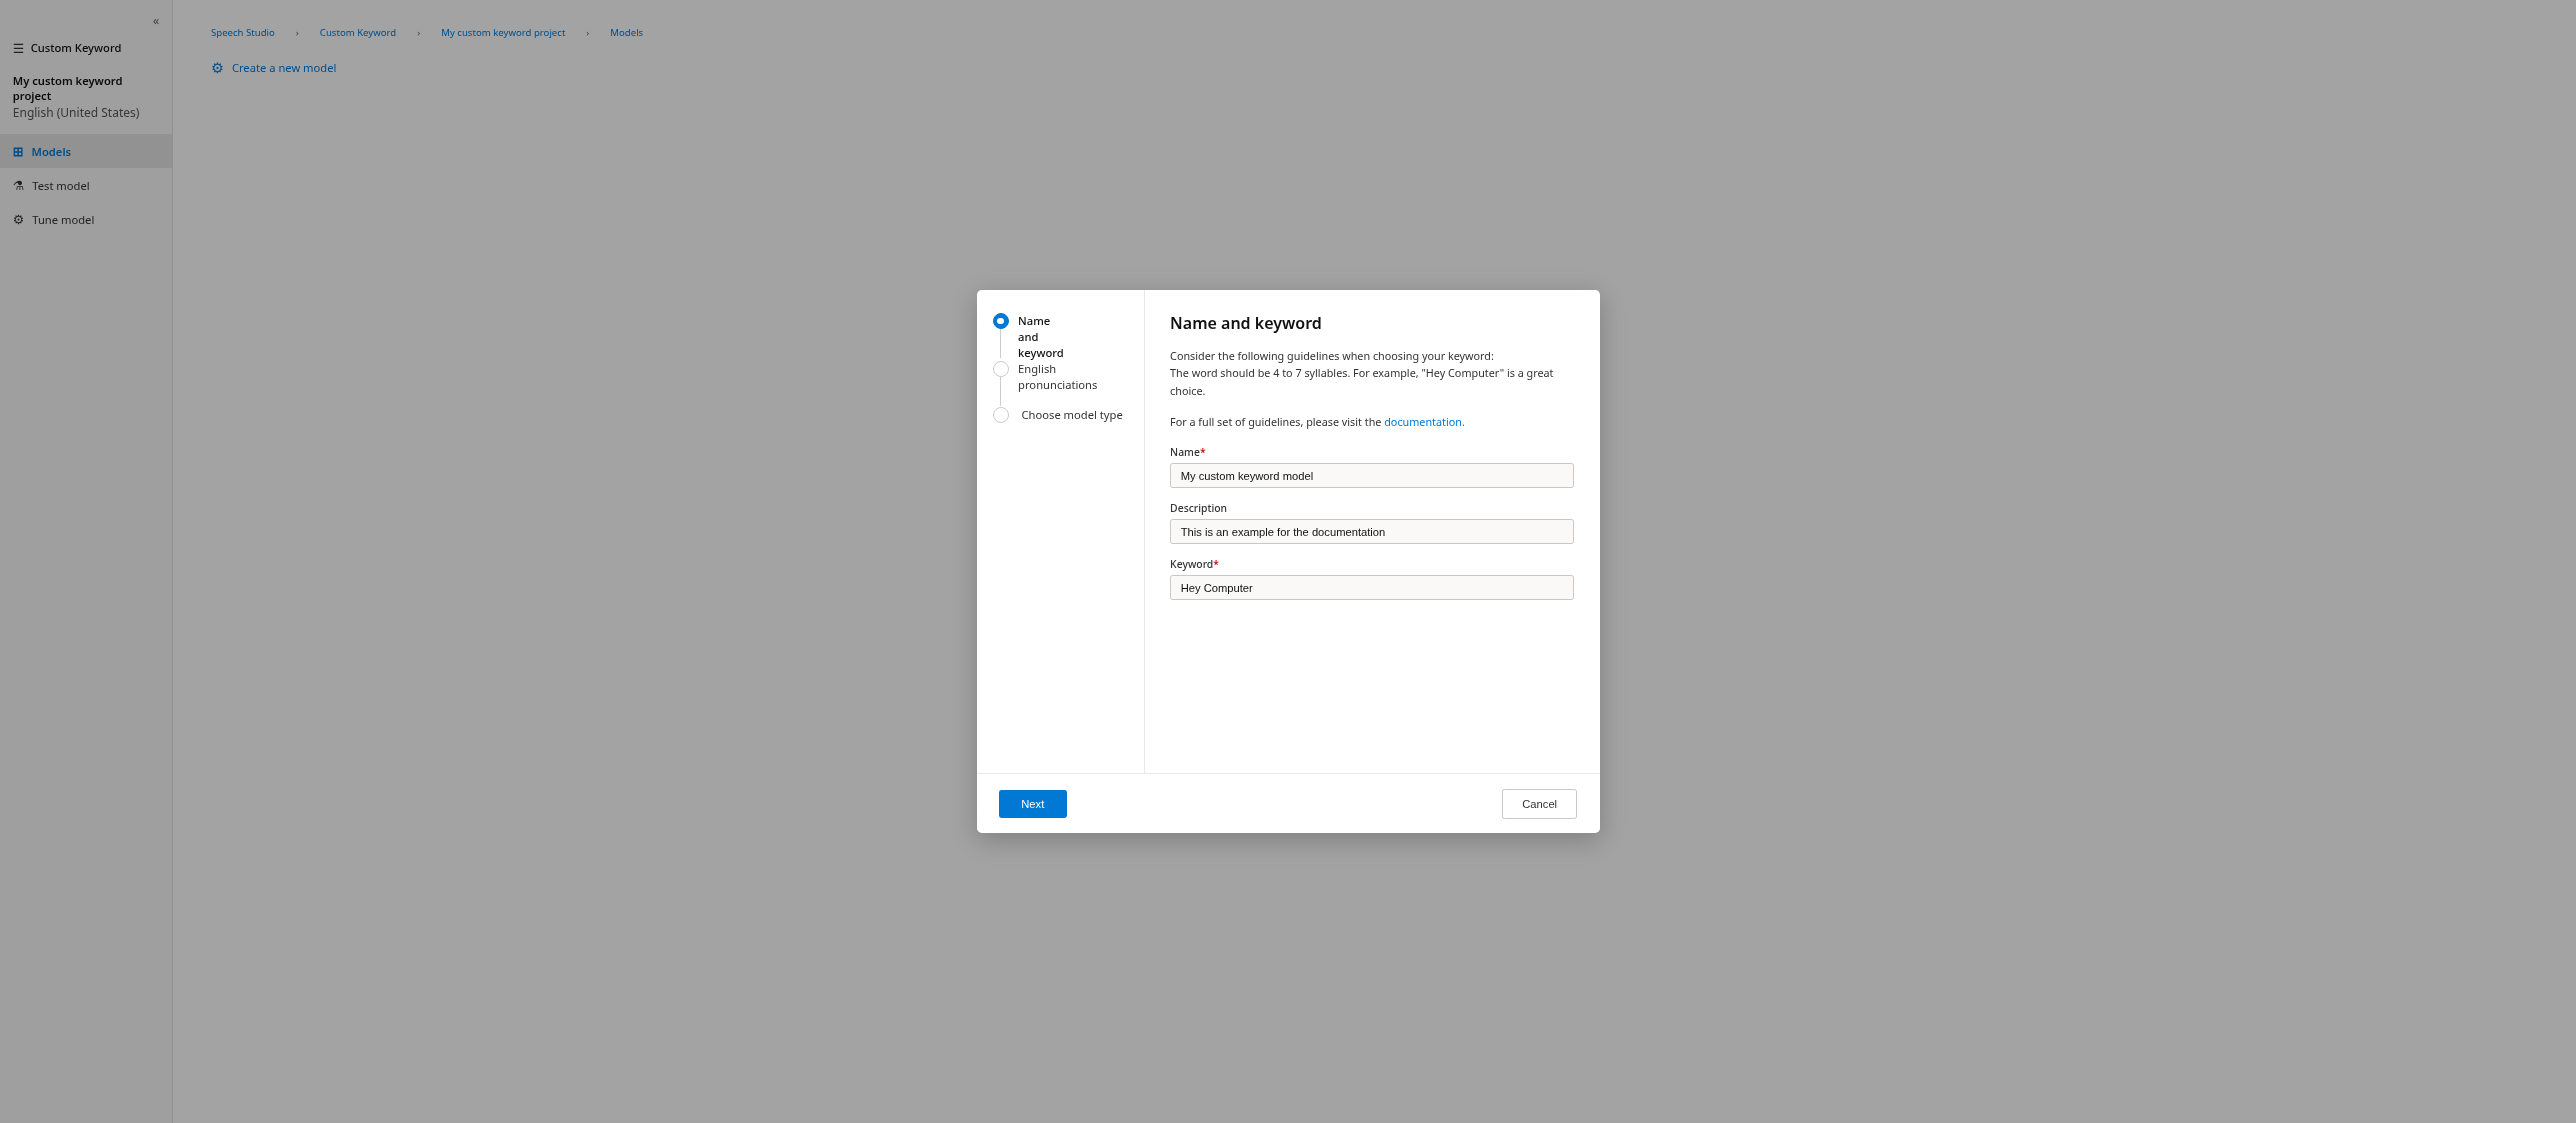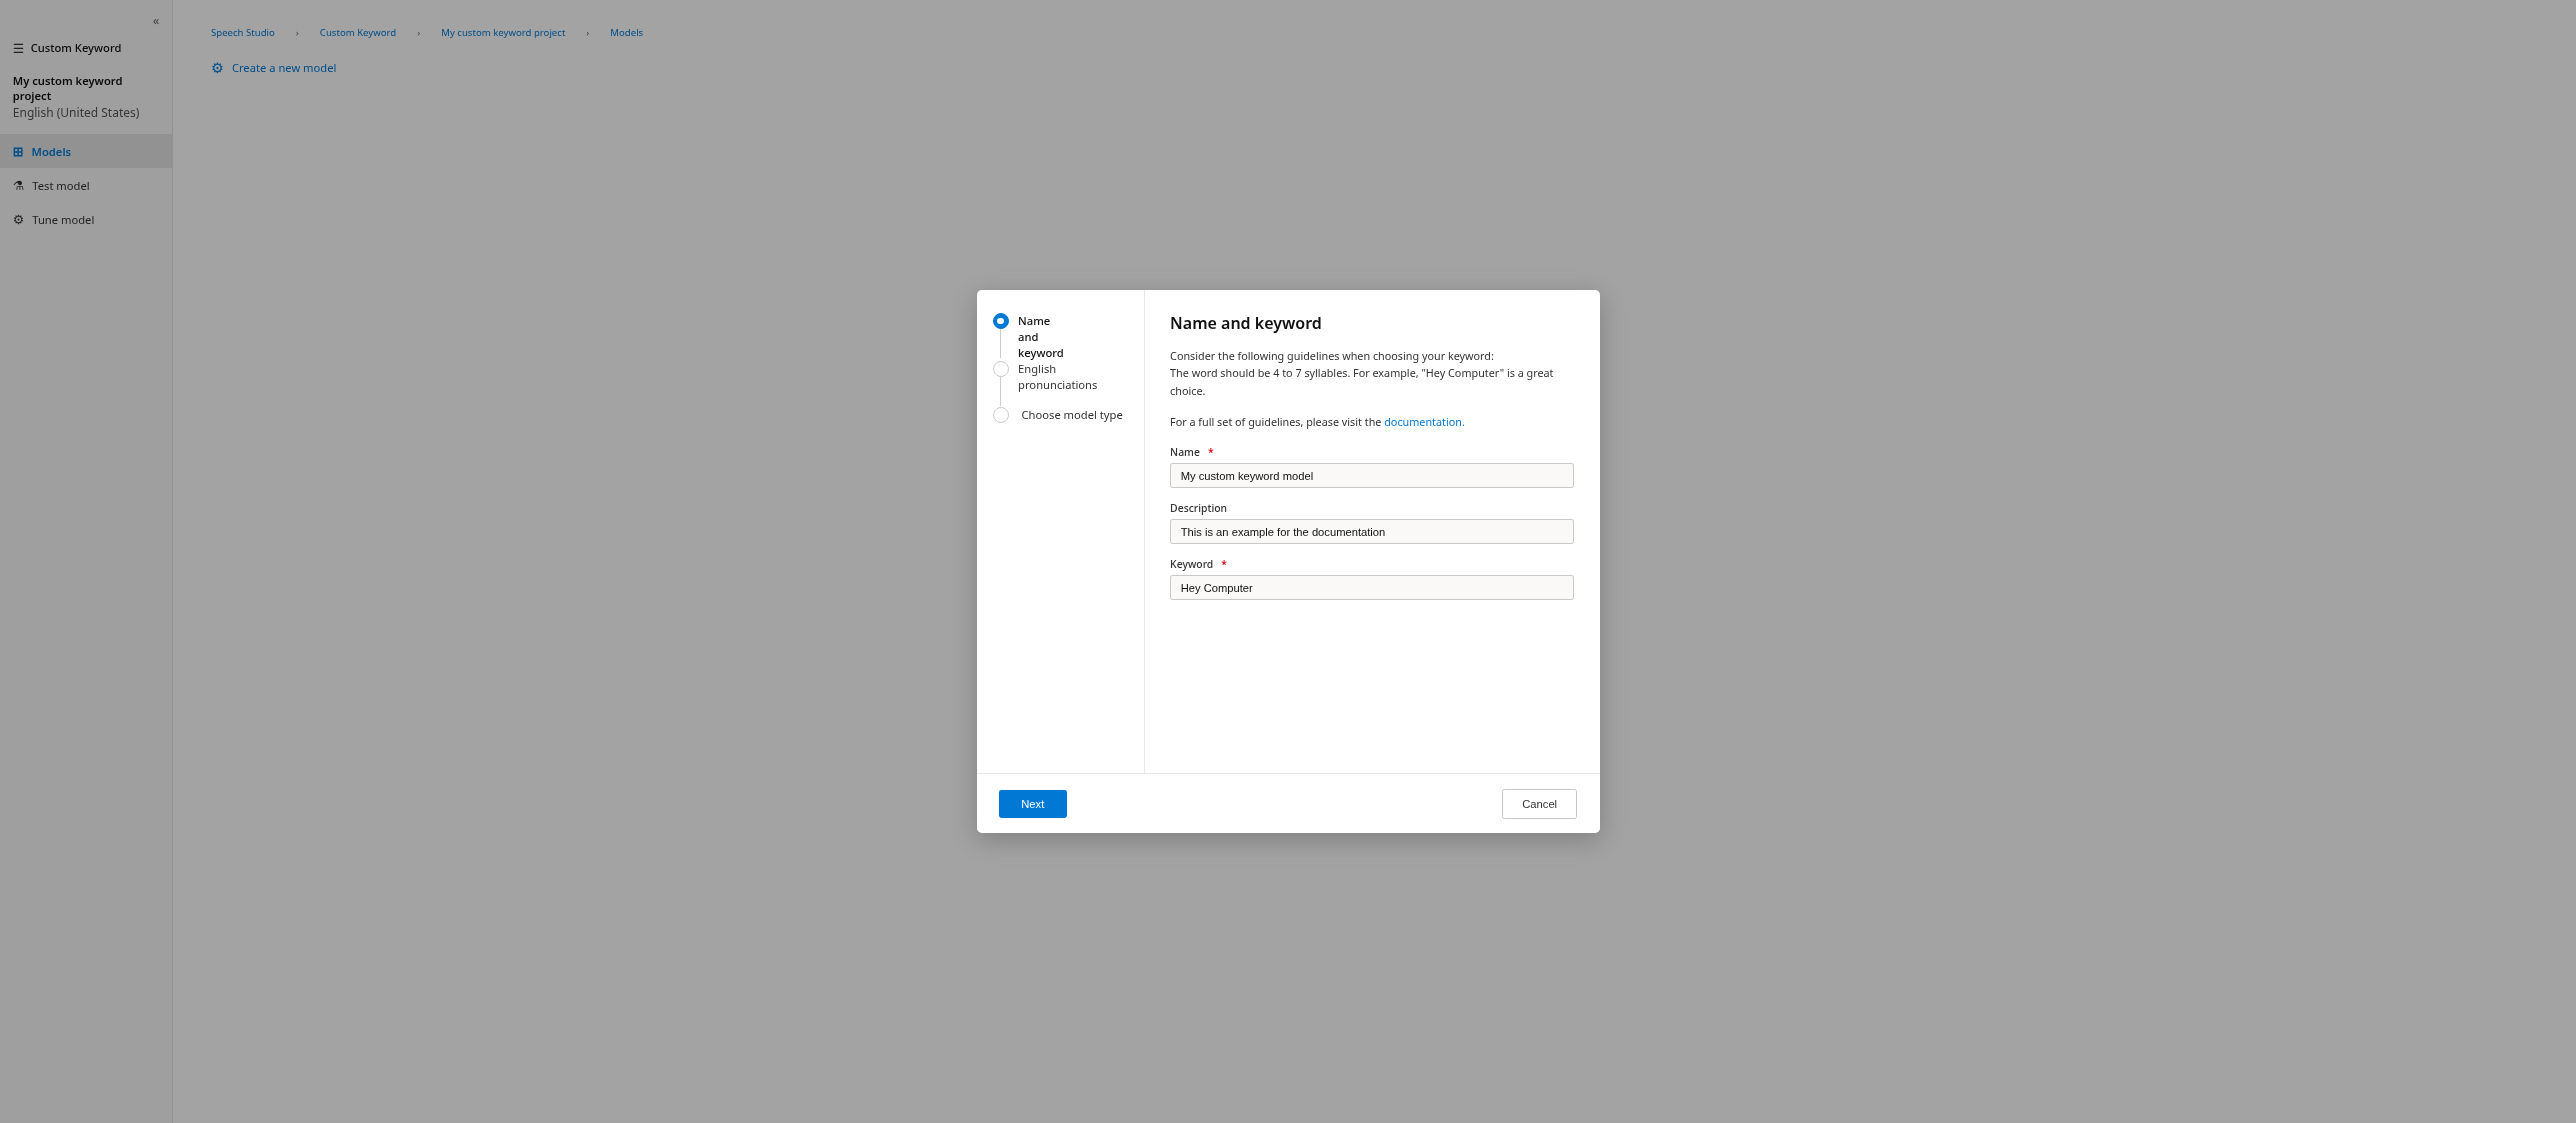--- a/index.html
+++ b/index.html
@@ -258,21 +258,21 @@
     .form-group {
       margin-bottom: 12.8px;
     }
     .form-label {
       font-size: 10.4px;
       font-weight: 500;
       color: #333;
       margin-bottom: 4px;
       display: flex;
       align-items: center;
-      gap: 8px;
+      gap: 0;
     }
     .required-star {
       color: #c00;
       font-size: 10.4px;
     }
     .form-input {
       width: 100%;
       padding: 5.6px 9.6px;
       border: 0.8px solid #c8c8c8;
       border-radius: 2.4px;

